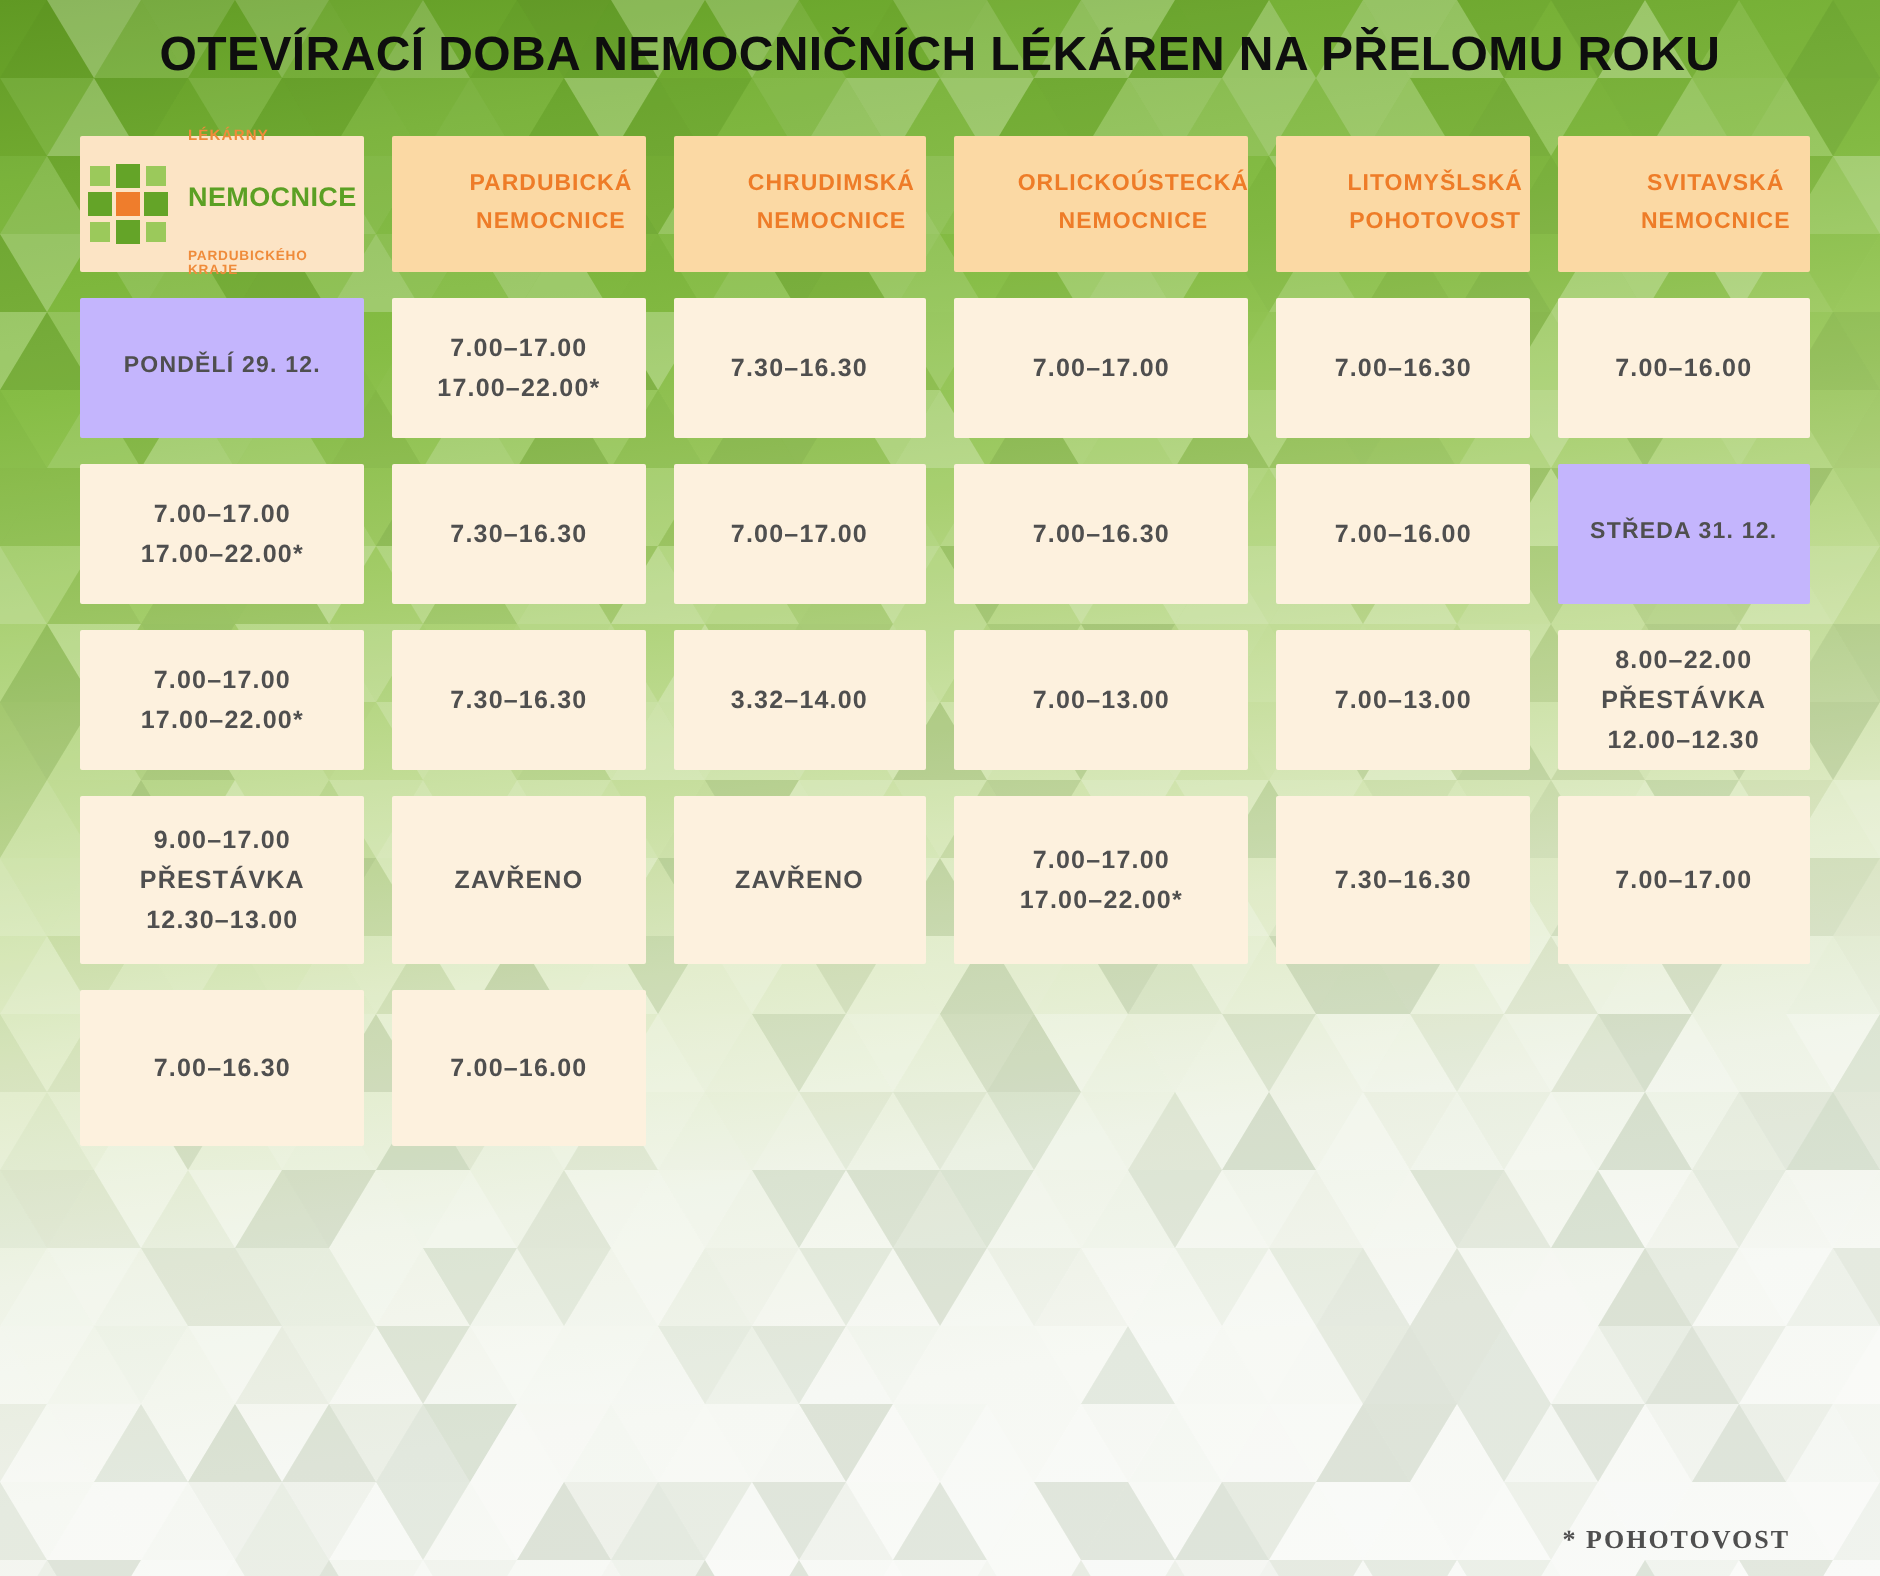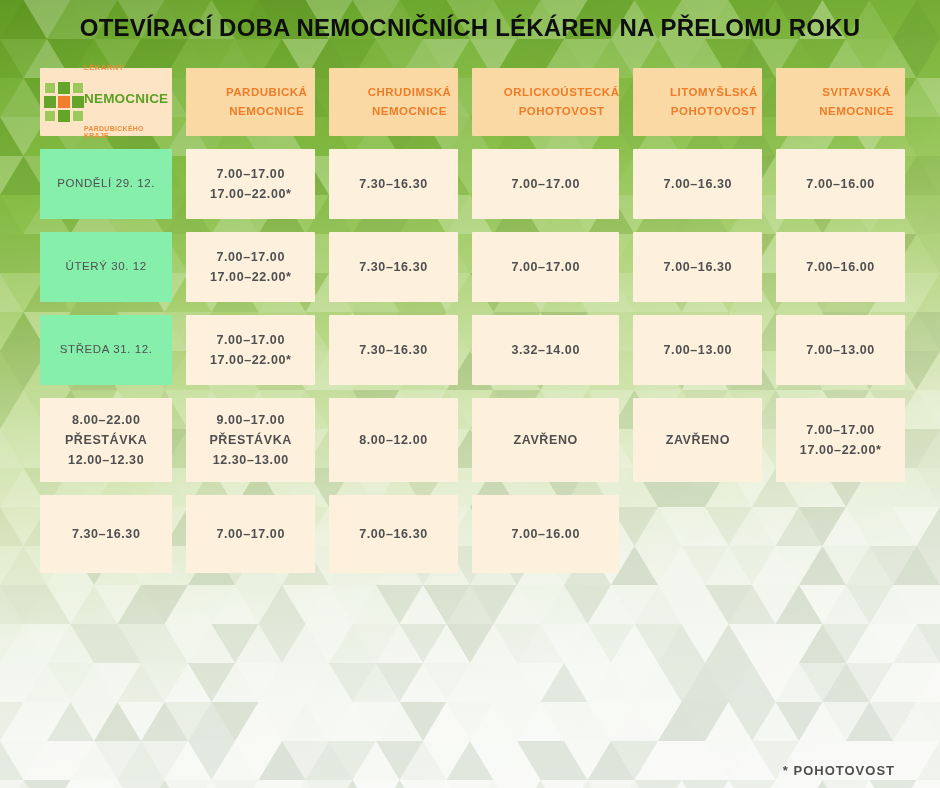--- a/index.html
+++ b/index.html
@@ -50,35 +50,35 @@
     white-space: pre-line;
     border-radius: 1px;
   }
   .cell.header {
     background: #fbd9a4;
     color: #ee7c28;
     font-weight: bold; font-size: 11.5px;
     letter-spacing: 0.5px; line-height: 1.65; padding-left: 32px;
   }
   .cell.day {
-    background: #86efac;
+    background: #c4b5fd;
     color: #4f4f4f;
-    font-weight: normal; font-size: 11.5px;
+    font-weight: bold; font-size: 11.5px;
     letter-spacing: 0.6px; line-height: 1.5;
   }
   .cell.time {
     background: #fdf1de;
     color: #4f4f4f;
     font-weight: bold; font-size: 12.5px;
     letter-spacing: 0.6px; line-height: 1.6;
   }
 
   .cell.logo {
     background: #fce4c5;
-    display: flex; flex-direction: row; gap: 0;
+    display: flex; flex-direction: row; gap: 10px;
     align-items: center; justify-content: center;
     padding: 0 4px;
   }
   .logo-icon {
     display: grid;
     grid-template-columns: repeat(3, 12px);
     grid-template-rows: repeat(3, 12px);
     gap: 2px;
     flex: 0 0 auto;
   }
@@ -89,20 +89,21 @@
   .logo-text .lt1 { color: #ef8b3a; font-size: 7.5px; font-weight: bold; letter-spacing: 0.6px; }
   .logo-text .lt2 { color: #5ba024; font-size: 13.5px; font-weight: bold; letter-spacing: 0.2px; }
   .logo-text .lt3 { color: #ef8b3a; font-size: 6.8px; font-weight: bold; letter-spacing: 0.4px; }
 
   .footnote {
     position: absolute; z-index: 3;
     right: 45px; bottom: 10px;
     font-size: 13px; font-weight: bold;
     letter-spacing: 1px;
     color: #4f4f4f;
+    font-family: Liberation Serif, serif;
   }
 </style>
 </head>
 <body>
 
 <div class="stage">
   <div class="bg-gradient"></div>
   <svg class="bg-tris" id="bg-tris" width="940" height="788">
       <polygon points="-47,39 -23.5,0 0,39" fill="#234d06" fill-opacity="0.065"></polygon>
       <polygon points="-23.5,0 23.5,0 0,39" fill="#234d06" fill-opacity="0.049"></polygon>
@@ -1110,35 +1111,34 @@
         <div class="lt1">LÉKÁRNY</div>
         <div class="lt2">NEMOCNICE</div>
         <div class="lt3">PARDUBICKÉHO KRAJE</div>
       </div>
     </div>
     <div class="cell header">PARDUBICKÁ
 NEMOCNICE</div>
     <div class="cell header">CHRUDIMSKÁ
 NEMOCNICE</div>
     <div class="cell header">ORLICKOÚSTECKÁ
-POHOTOVOST</div>
+NEMOCNICE</div>
     <div class="cell header">LITOMYŠLSKÁ
 POHOTOVOST</div>
     <div class="cell header">SVITAVSKÁ
 NEMOCNICE</div>
 
     <div class="cell day">PONDĚLÍ 29. 12.</div>
     <div class="cell time">7.00–17.00
 17.00–22.00*</div>
     <div class="cell time">7.30–16.30</div>
     <div class="cell time">7.00–17.00</div>
     <div class="cell time">7.00–16.30</div>
     <div class="cell time">7.00–16.00</div>
 
-    <div class="cell day">ÚTERÝ 30. 12</div>
     <div class="cell time">7.00–17.00
 17.00–22.00*</div>
     <div class="cell time">7.30–16.30</div>
     <div class="cell time">7.00–17.00</div>
     <div class="cell time">7.00–16.30</div>
     <div class="cell time">7.00–16.00</div>
 
     <div class="cell day">STŘEDA 31. 12.</div>
     <div class="cell time">7.00–17.00
 17.00–22.00*</div>
@@ -1146,21 +1146,20 @@
     <div class="cell time">3.32–14.00</div>
     <div class="cell time">7.00–13.00</div>
     <div class="cell time">7.00–13.00</div>
 
     <div class="cell time">8.00–22.00
 PŘESTÁVKA
 12.00–12.30</div>
     <div class="cell time">9.00–17.00
 PŘESTÁVKA
 12.30–13.00</div>
-    <div class="cell time">8.00–12.00</div>
     <div class="cell time">ZAVŘENO</div>
     <div class="cell time">ZAVŘENO</div>
 
     <div class="cell time">7.00–17.00
 17.00–22.00*</div>
     <div class="cell time">7.30–16.30</div>
     <div class="cell time">7.00–17.00</div>
     <div class="cell time">7.00–16.30</div>
     <div class="cell time">7.00–16.00</div>
   </div>

